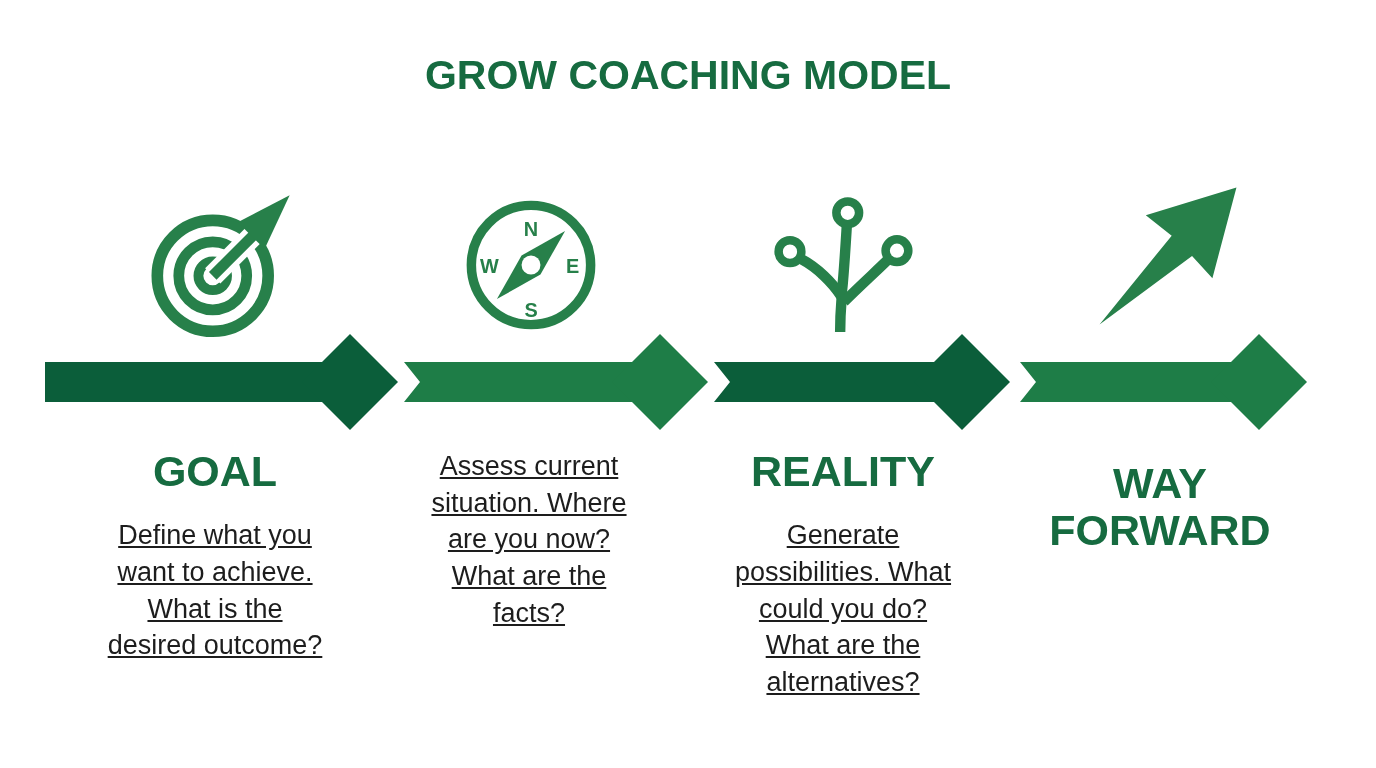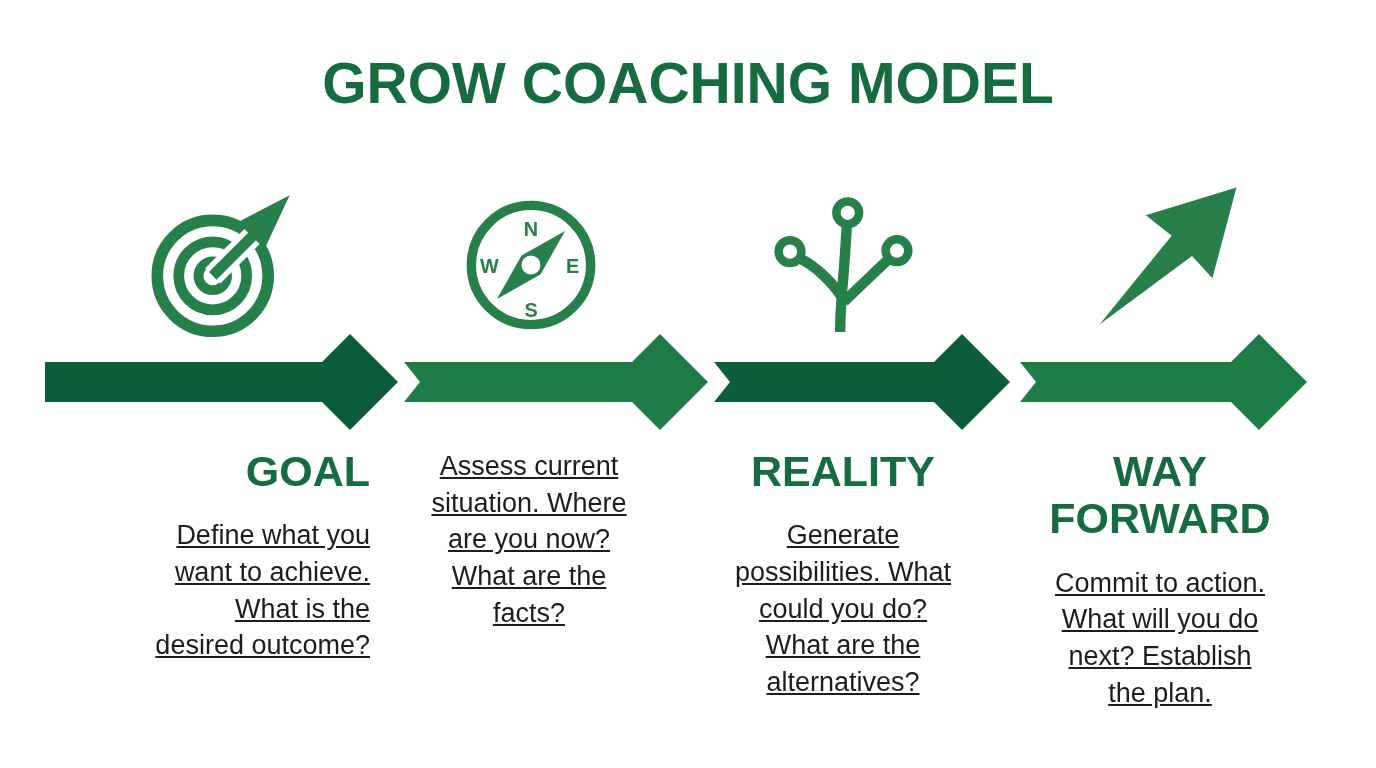--- a/index.html
+++ b/index.html
@@ -11,35 +11,35 @@
     --bg:#ffffff;
   }
   html,body{margin:0;padding:0;}
   body{
     width:1376px;height:768px;position:relative;overflow:hidden;
     background:var(--bg);
     font-family:"Liberation Sans",sans-serif;
   }
   .title{
     position:absolute;top:54px;left:0;width:100%;
-    text-align:center;font-size:57px;font-weight:700;
+    text-align:center;font-size:41px;font-weight:700;
     color:var(--green-heading);letter-spacing:0;
     margin:0;line-height:1.05;
   }
   .icon{position:absolute;}
   .icon-target{left:143px;top:190px;width:152px;height:152px;}
   .icon-compass{left:460px;top:194px;width:142px;height:142px;}
   .icon-options{left:768px;top:192px;width:150px;height:142px;}
   .icon-arrow{left:1094px;top:182px;width:148px;height:148px;}
   .timeline{position:absolute;left:0;top:325px;width:1376px;height:115px;}
   .stage-col{position:absolute;top:448px;text-align:center;}
-  .col-goal{left:60px;width:310px;text-align:right;}
+  .col-goal{left:60px;width:310px;}
   .col-reality{left:374px;width:310px;}
   .col-options{left:688px;width:310px;}
-  .col-way{left:995px;width:330px;top:448px;}
+  .col-way{left:995px;width:330px;top:460px;}
   .stage-heading{
     font-size:43px;font-weight:700;color:var(--green-heading);
     line-height:1.1;white-space:pre-line;margin:0 0 22px 0;
   }
   .stage-desc{
     font-size:27px;color:var(--text-dark);line-height:1.36;
     white-space:pre-line;margin:0;text-decoration:underline;
   }
   .compass-letter{
     font-family:"Liberation Sans",sans-serif;
@@ -129,17 +129,13 @@
   <p class="stage-desc">Generate
 possibilities. What
 could you do?
 What are the
 alternatives?</p>
 </div>
 
 <div class="stage-col col-way">
   <h2 class="stage-heading">WAY
 FORWARD</h2>
-  <p class="stage-desc">Commit to action.
-What will you do
-next? Establish
-the plan.</p>
 </div>
 
 </body></html>

